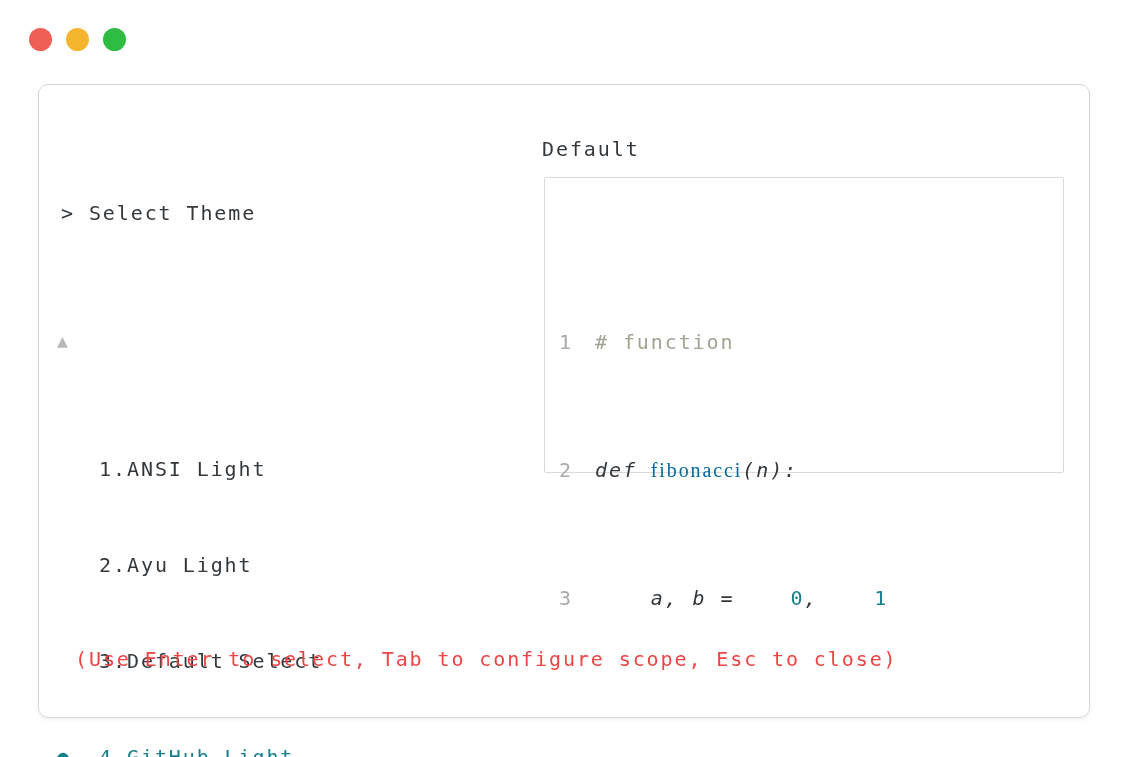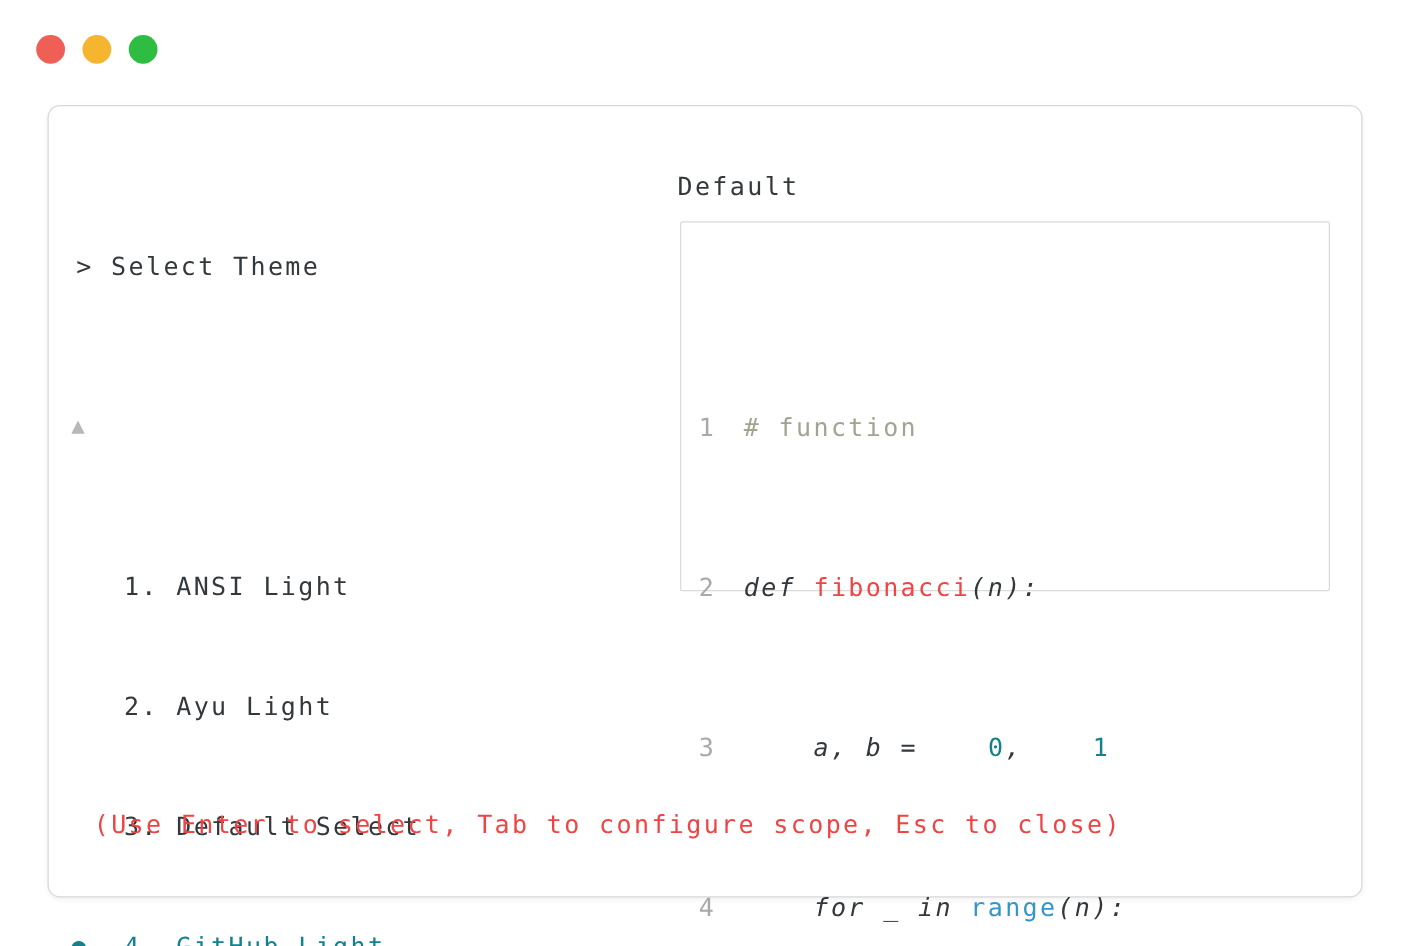--- a/index.html
+++ b/index.html
@@ -20,36 +20,36 @@
 
   .mono { font-size:20px; line-height:32px; letter-spacing:1.9px; color:#33383c; white-space:pre; }
 
   
   .picker { position:absolute; left:18px; top:48px; }
   .prompt { padding-left:4px; }
   .prow { height:32px; display:flex; align-items:flex-end; }
   .marker { display:inline-block; width:14px; text-align:left; color:#16808d; }
   .arrow-up   { color:#b8b8b8; font-size:18px; }
   .num  { display:inline-block; width:42px; margin-left:14px; text-align:right; color:#33383c; }
-  .tname { margin-left:14px; color:#33383c; }
+  .tname { color:#33383c; }
   .muted { margin-left:14px; color:#a9a9a9; }
   .prow.selected .num, .prow.selected .tname { color:#16808d; }
 
   .footer { position:absolute; left:36px; top:558px; height:32px; color:#ef4444; }
 
   
   .preview-title { position:absolute; left:503px; top:48px; height:32px; }
   .preview-box { position:absolute; left:505px; top:92px; width:520px; height:296px;
                  border:1.5px solid #dadada; border-radius:2px; background:#ffffff; }
   .code { padding-top:52px; }
   .cl { height:32px; padding-left:14px; white-space:pre; }
   .ln { display:inline-block; width:14px; margin-right:22px; text-align:right; color:#a9a9a9; }
   .tok.code    { color:#33383c;font-style:italic; }
   .tok.comment { color:#a0a491; }
-  .tok.func    { color:#ef4444; }
+  .tok.func    { color:#0369a1;font-family:Liberation Serif, serif; }
   .tok.num     { color:#16808d; }
   .tok.call    { color:#3695c8; }
 </style>
 </head>
 <body>
 
 <div class="traffic">
   <span class="dot red"></span>
   <span class="dot yellow"></span>
   <span class="dot green"></span>
@@ -108,21 +108,20 @@
 
   <div class="preview-box">
     <div class="code mono">
 
       <div class="cl"><span class="ln">1</span><span class="tok comment"># function</span></div>
 
       <div class="cl"><span class="ln">2</span><span class="tok code">def </span><span class="tok func">fibonacci</span><span class="tok code">(n):</span></div>
 
       <div class="cl"><span class="ln">3</span><span class="tok code">    a, b = </span><span class="tok num">0</span><span class="tok code">, </span><span class="tok num">1</span></div>
 
-      <div class="cl"><span class="ln">4</span><span class="tok code">    for _ in </span><span class="tok call">range</span><span class="tok code">(n):</span></div>
 
       
 
       
 
       
 
       
 
       

